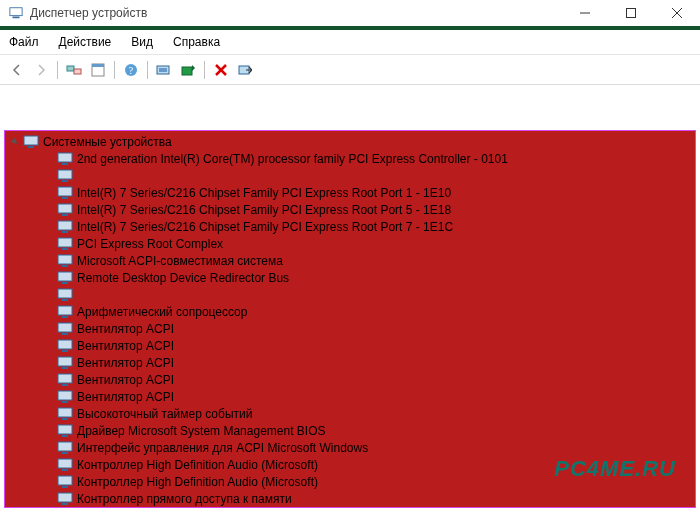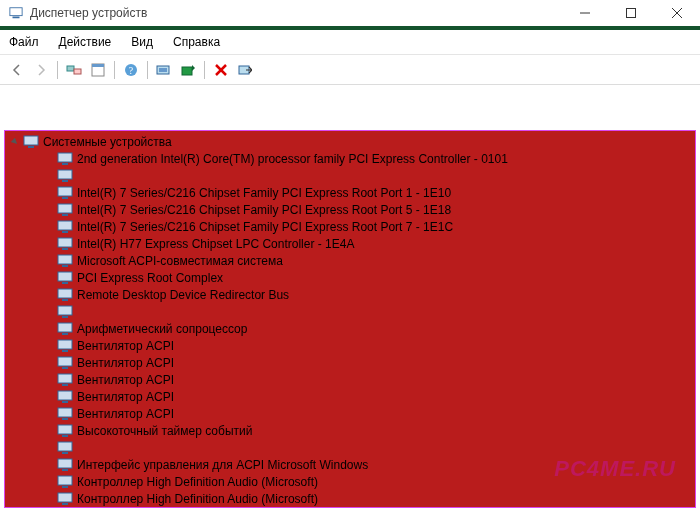--- a/index.html
+++ b/index.html
@@ -95,21 +95,21 @@
   .node-label { font-size: 12px; }
   .children { padding-left: 32px; }
   .children .tree-node { padding-left: 16px; }
   .watermark {
     position: absolute;
     right: 24px;
     bottom: 30px;
     font-size: 22px;
     font-weight: bold;
     font-style: italic;
-    color: #be185d;
+    color: #0f766e;
     letter-spacing: 1px;
     pointer-events: none;
     font-family: Arial, sans-serif;
   }
   
   .tree-container::-webkit-scrollbar { width: 16px; }
   .tree-container::-webkit-scrollbar-track { background: #f0f0f0; }
   .tree-container::-webkit-scrollbar-thumb { background: #c0c0c0; }
   .tree-container::-webkit-scrollbar-button { background: #f0f0f0; height: 16px; }
 </style>
@@ -271,47 +271,38 @@
           </span>
           <span class="node-label">Intel(R) 7 Series/C216 Chipset Family PCI Express Root Port 7 - 1E1C</span>
         </div>
         <div class="tree-node">
           <span class="node-icon">
             <svg width="16" height="16">
               <rect x="1" y="2" width="14" height="9" fill="#cde" stroke="#369"></rect>
               <rect x="5" y="12" width="6" height="2" fill="#369"></rect>
             </svg>
           </span>
-          <span class="node-label">Intel(R) H77 Express Chipset LPC Controller - 1E4A</span>
+          <span class="node-label">PCI Express Root Complex</span>
         </div>
         <div class="tree-node">
           <span class="node-icon">
             <svg width="16" height="16">
               <rect x="1" y="2" width="14" height="9" fill="#cde" stroke="#369"></rect>
               <rect x="5" y="12" width="6" height="2" fill="#369"></rect>
             </svg>
           </span>
           <span class="node-label">Microsoft ACPI-совместимая система</span>
         </div>
         <div class="tree-node">
           <span class="node-icon">
             <svg width="16" height="16">
               <rect x="1" y="2" width="14" height="9" fill="#cde" stroke="#369"></rect>
               <rect x="5" y="12" width="6" height="2" fill="#369"></rect>
             </svg>
           </span>
-          <span class="node-label">PCI Express Root Complex</span>
-        </div>
-        <div class="tree-node">
-          <span class="node-icon">
-            <svg width="16" height="16">
-              <rect x="1" y="2" width="14" height="9" fill="#cde" stroke="#369"></rect>
-              <rect x="5" y="12" width="6" height="2" fill="#369"></rect>
-            </svg>
-          </span>
           <span class="node-label">Remote Desktop Device Redirector Bus</span>
         </div>
         <div class="tree-node">
           <span class="node-icon">
             <svg width="16" height="16">
               <rect x="1" y="2" width="14" height="9" fill="#cde" stroke="#369"></rect>
               <rect x="5" y="12" width="6" height="2" fill="#369"></rect>
             </svg>
           </span>
         </div>
@@ -378,20 +369,21 @@
           </span>
           <span class="node-label">Высокоточный таймер событий</span>
         </div>
         <div class="tree-node">
           <span class="node-icon">
             <svg width="16" height="16">
               <rect x="1" y="2" width="14" height="9" fill="#cde" stroke="#369"></rect>
               <rect x="5" y="12" width="6" height="2" fill="#369"></rect>
             </svg>
           </span>
+          <span class="node-label">Драйвер Microsoft System Management BIOS</span>
         </div>
         <div class="tree-node">
           <span class="node-icon">
             <svg width="16" height="16">
               <rect x="1" y="2" width="14" height="9" fill="#cde" stroke="#369"></rect>
               <rect x="5" y="12" width="6" height="2" fill="#369"></rect>
             </svg>
           </span>
           <span class="node-label">Интерфейс управления для ACPI Microsoft Windows</span>
         </div>

